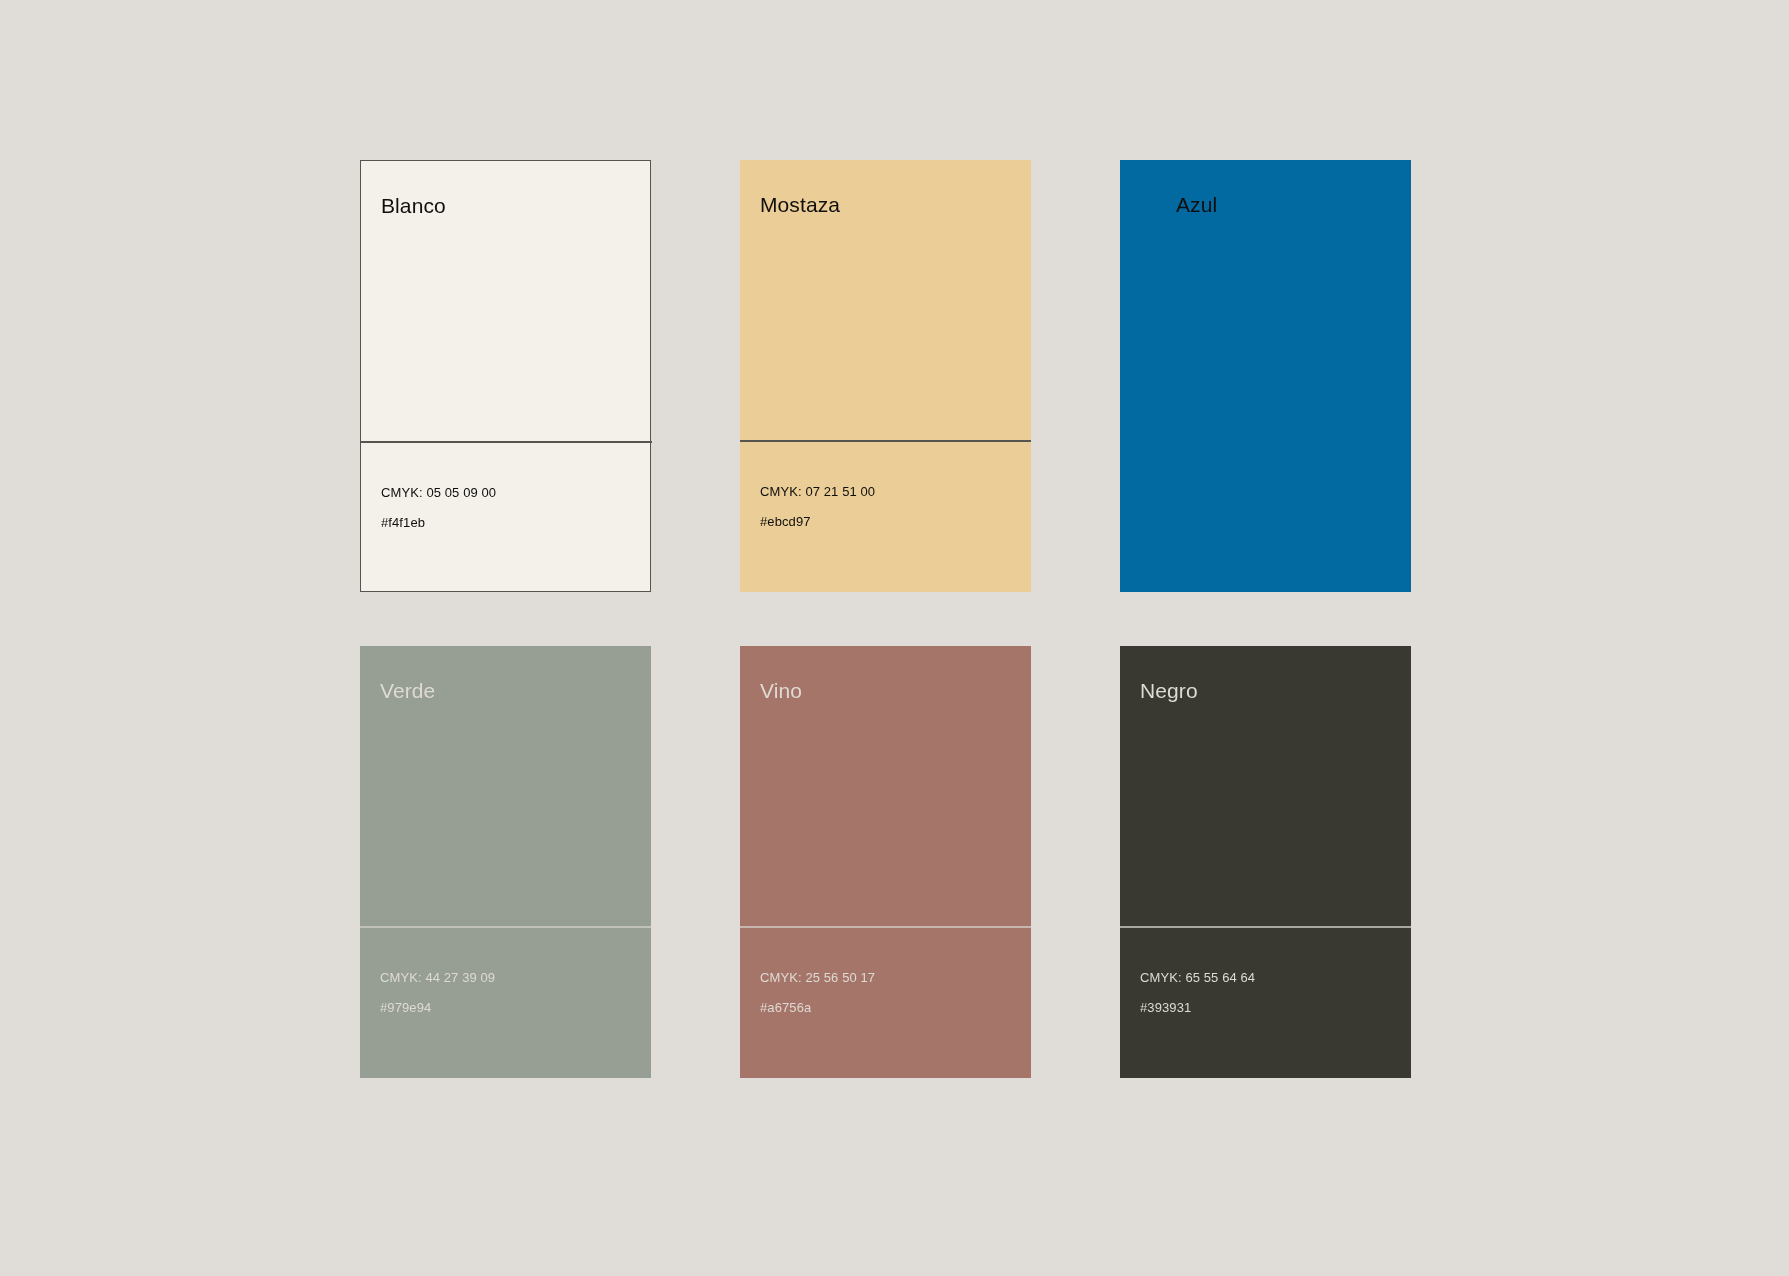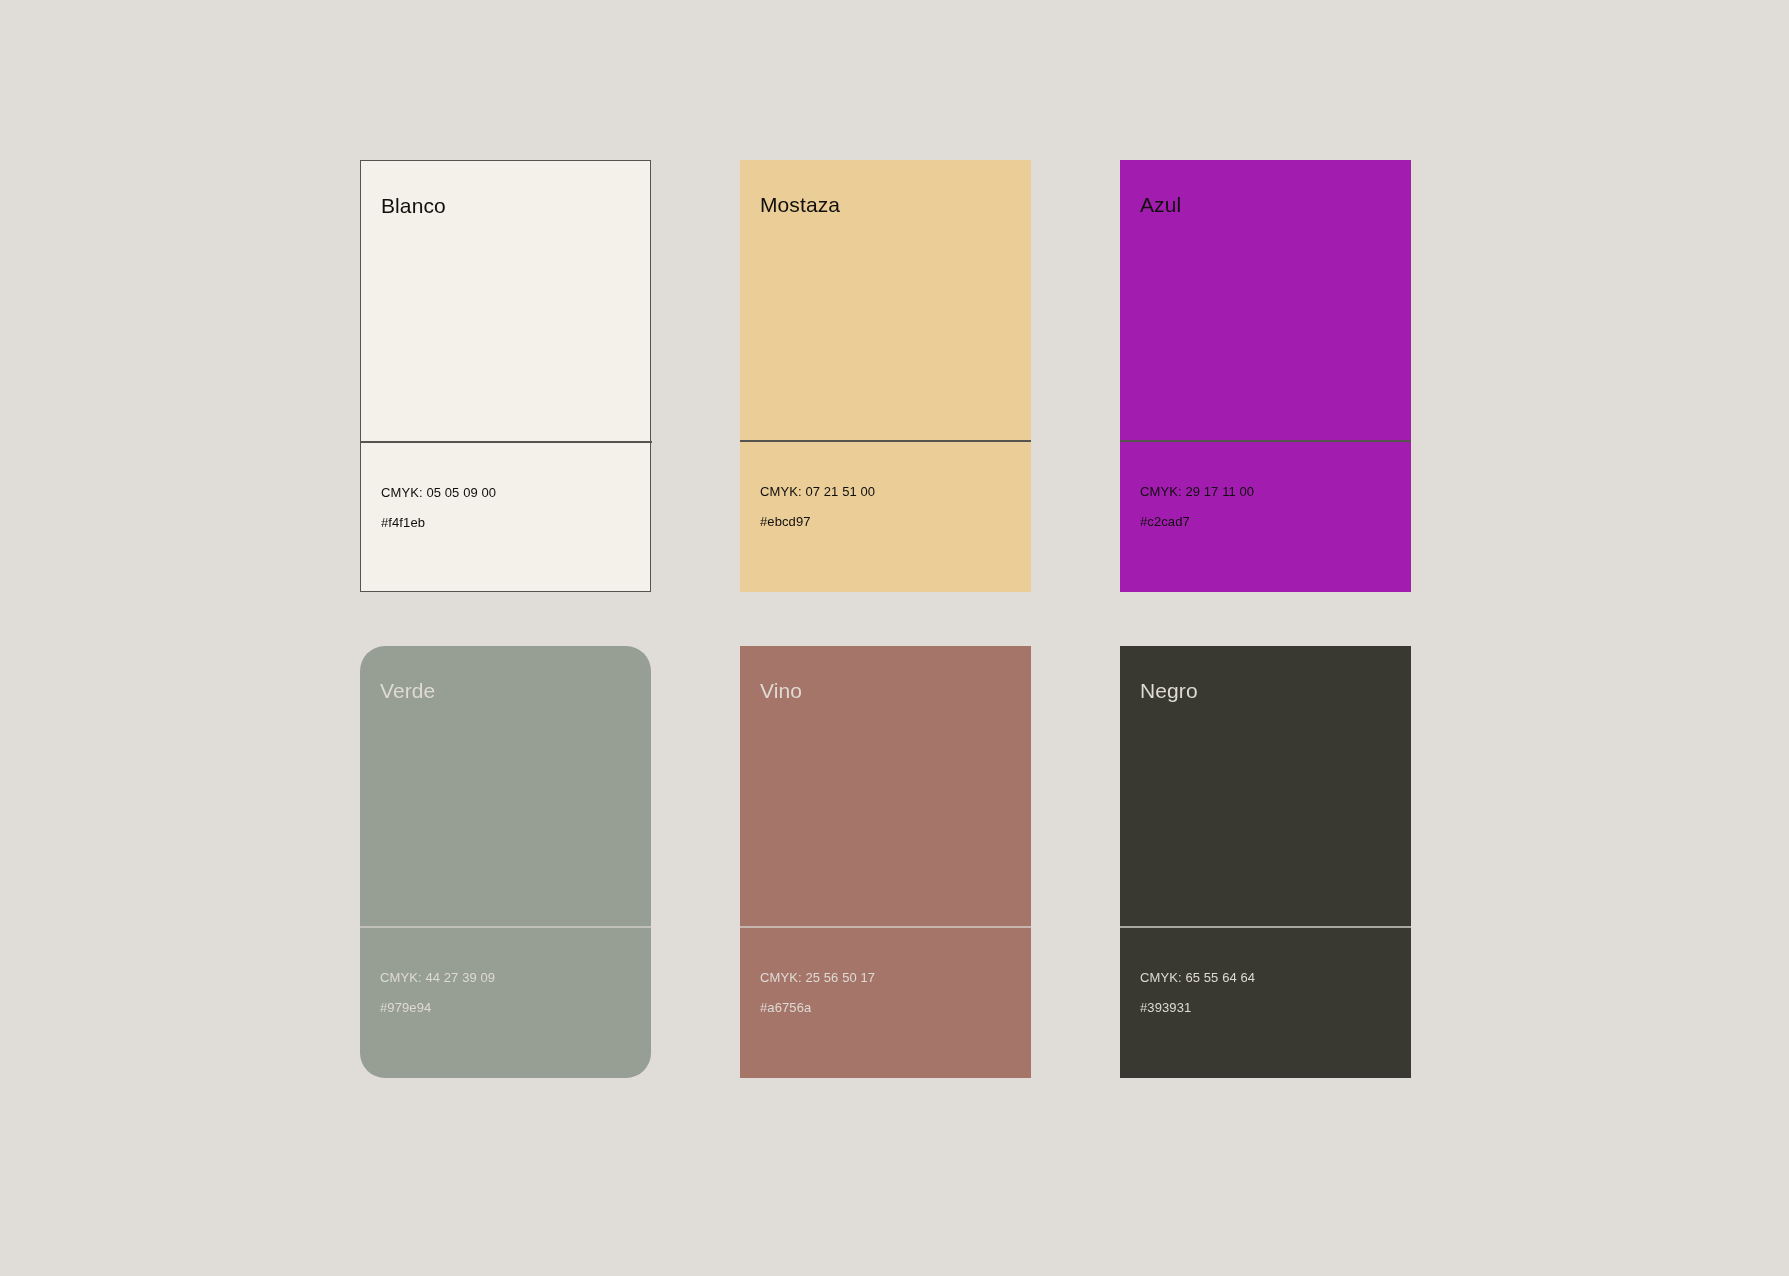--- a/index.html
+++ b/index.html
@@ -117,31 +117,27 @@
     <div class="swatch-card ink-dark" style="background: rgb(235, 205, 151); justify-content: center;">
       <div class="swatch-chip">
         <span class="swatch-name">Mostaza</span>
       </div>
       <div class="swatch-caption">
         <span class="caption-line">CMYK: 07 21 51 00</span>
         <span class="caption-line">#ebcd97</span>
       </div>
     </div>
 
-    <div class="swatch-card ink-dark" style="background: #a21caf;">
+    <div class="swatch-card ink-dark" style="background: #0369a1; padding-left: 36px;">
       <div class="swatch-chip">
         <span class="swatch-name">Azul</span>
       </div>
-      <div class="swatch-caption">
-        <span class="caption-line">CMYK: 29 17 11 00</span>
-        <span class="caption-line">#c2cad7</span>
-      </div>
     </div>
 
-    <div class="swatch-card ink-light" style="background: rgb(151, 158, 148); border-radius: 25px;">
+    <div class="swatch-card ink-light" style="background: rgb(151, 158, 148);">
       <div class="swatch-chip">
         <span class="swatch-name">Verde</span>
       </div>
       <div class="swatch-caption">
         <span class="caption-line">CMYK: 44 27 39 09</span>
         <span class="caption-line">#979e94</span>
       </div>
     </div>
 
     <div class="swatch-card ink-light" style="background: rgb(166, 117, 106); justify-content: center;">

